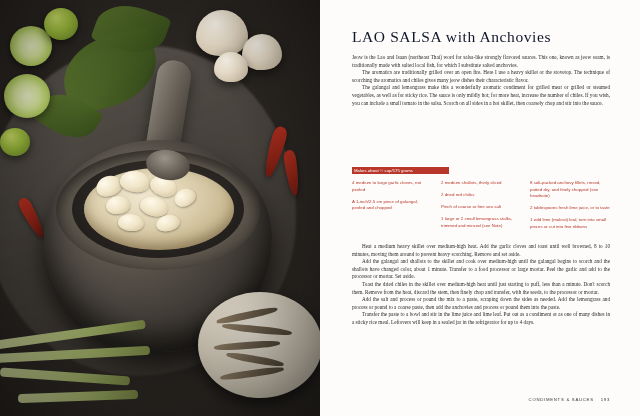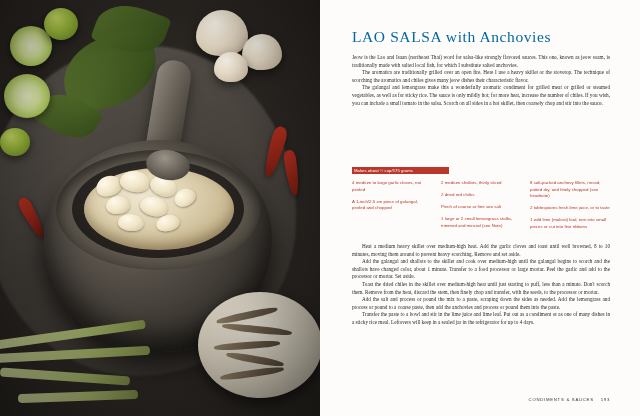--- a/index.html
+++ b/index.html
@@ -145,21 +145,21 @@
   }
 
   
   .text-page{
     position:relative;width:320px;height:416px;background:#fdfcfa;
     padding:0;box-sizing:border-box;
   }
   .recipe-title{
     position:absolute;left:32px;top:28px;
     font-family:"Liberation Serif", serif;
-    font-size:15.5px;letter-spacing:.6px;color:#0369a1;font-weight:400;
+    font-size:15.5px;letter-spacing:.6px;color:#0f172a;font-weight:400;
   }
   .headnote{
     position:absolute;left:32px;top:54px;width:258px;
     font-size:5.2px;line-height:7.6px;color:#2c2a27;text-align:justify;
   }
   .headnote p{margin:0;text-indent:10px;}
   .headnote p:first-child{text-indent:0;}
 
   .yield-bar{
     position:absolute;left:32px;top:167px;width:97px;height:7px;

